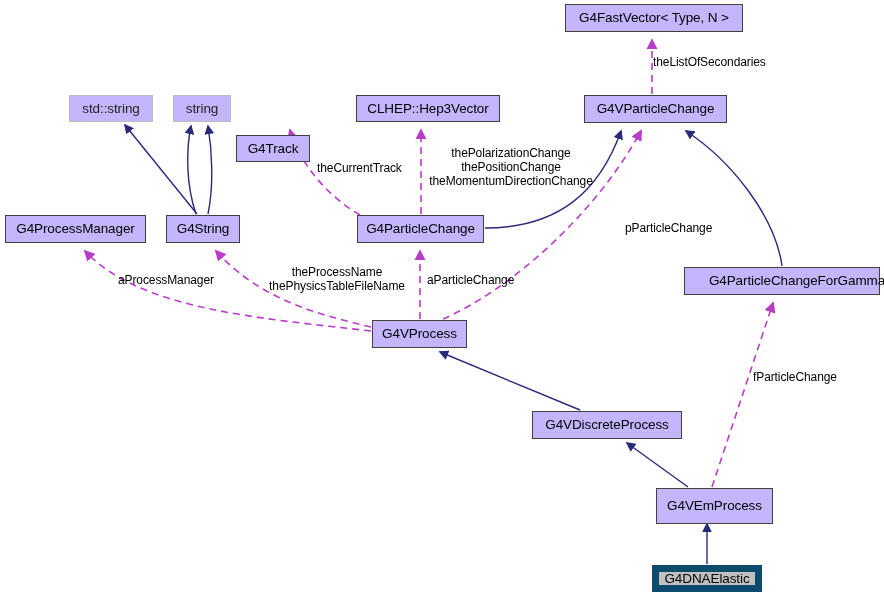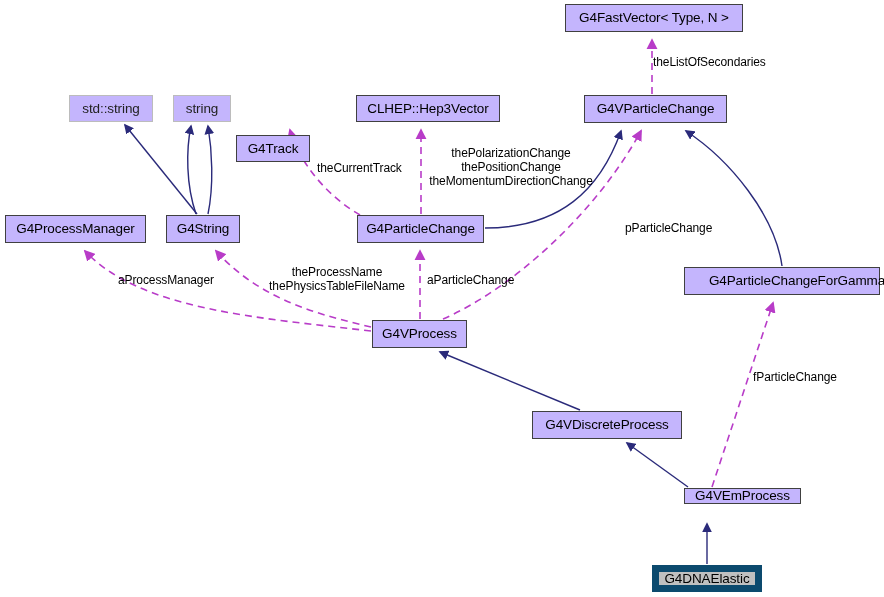--- a/index.html
+++ b/index.html
@@ -182,21 +182,21 @@
   </div>
 
   <div class="node" style="left:372px; top:320px; width:95px; height:28px;">
     <span class="node-label">G4VProcess</span>
   </div>
 
   <div class="node" style="left:532px; top:411px; width:150px; height:28px;">
     <span class="node-label">G4VDiscreteProcess</span>
   </div>
 
-  <div class="node" style="left:684px; top:488px; width:117px; height:16px;">
+  <div class="node" style="left:656px; top:488px; width:117px; height:36px;">
     <span class="node-label">G4VEmProcess</span>
   </div>
 
   <div class="node highlight" style="left:652px; top:565px; width:110px; height:27px;">
     <span class="node-label">G4DNAElastic</span>
   </div>
 
   <div class="edge-label" style="left:653px; top:55px;">theListOfSecondaries</div>
 
   <div class="edge-label" style="left:317px; top:161px;">theCurrentTrack</div>

